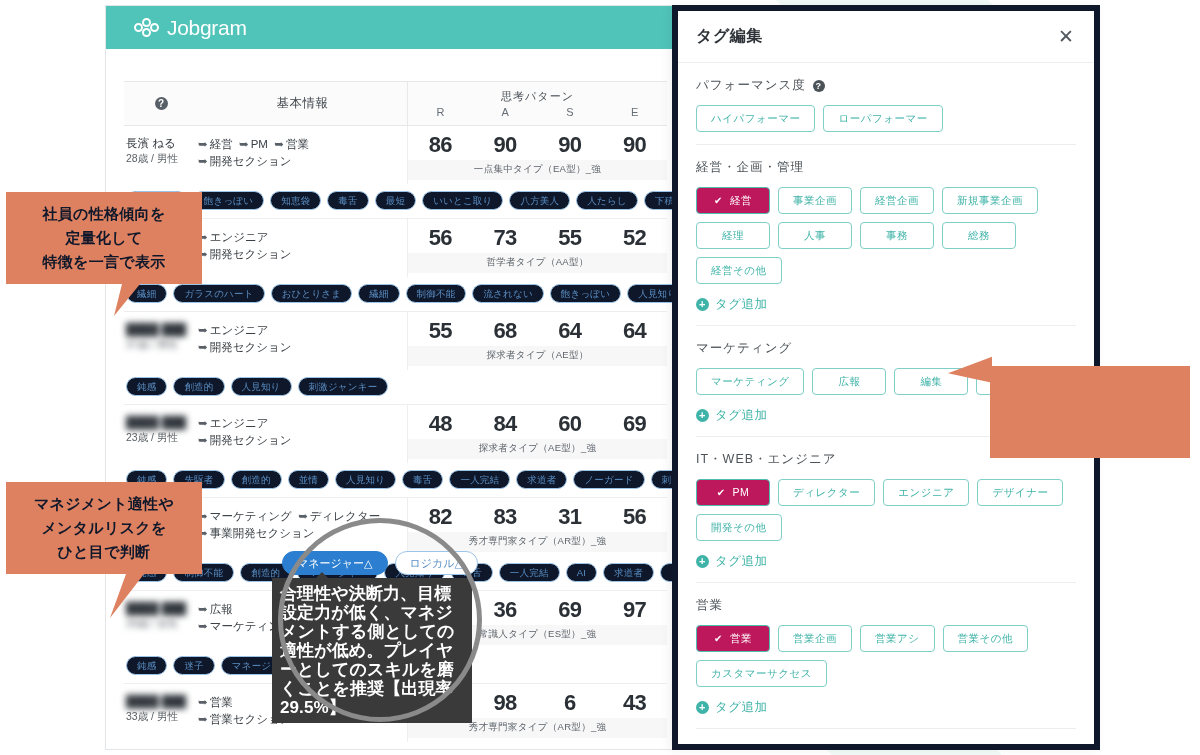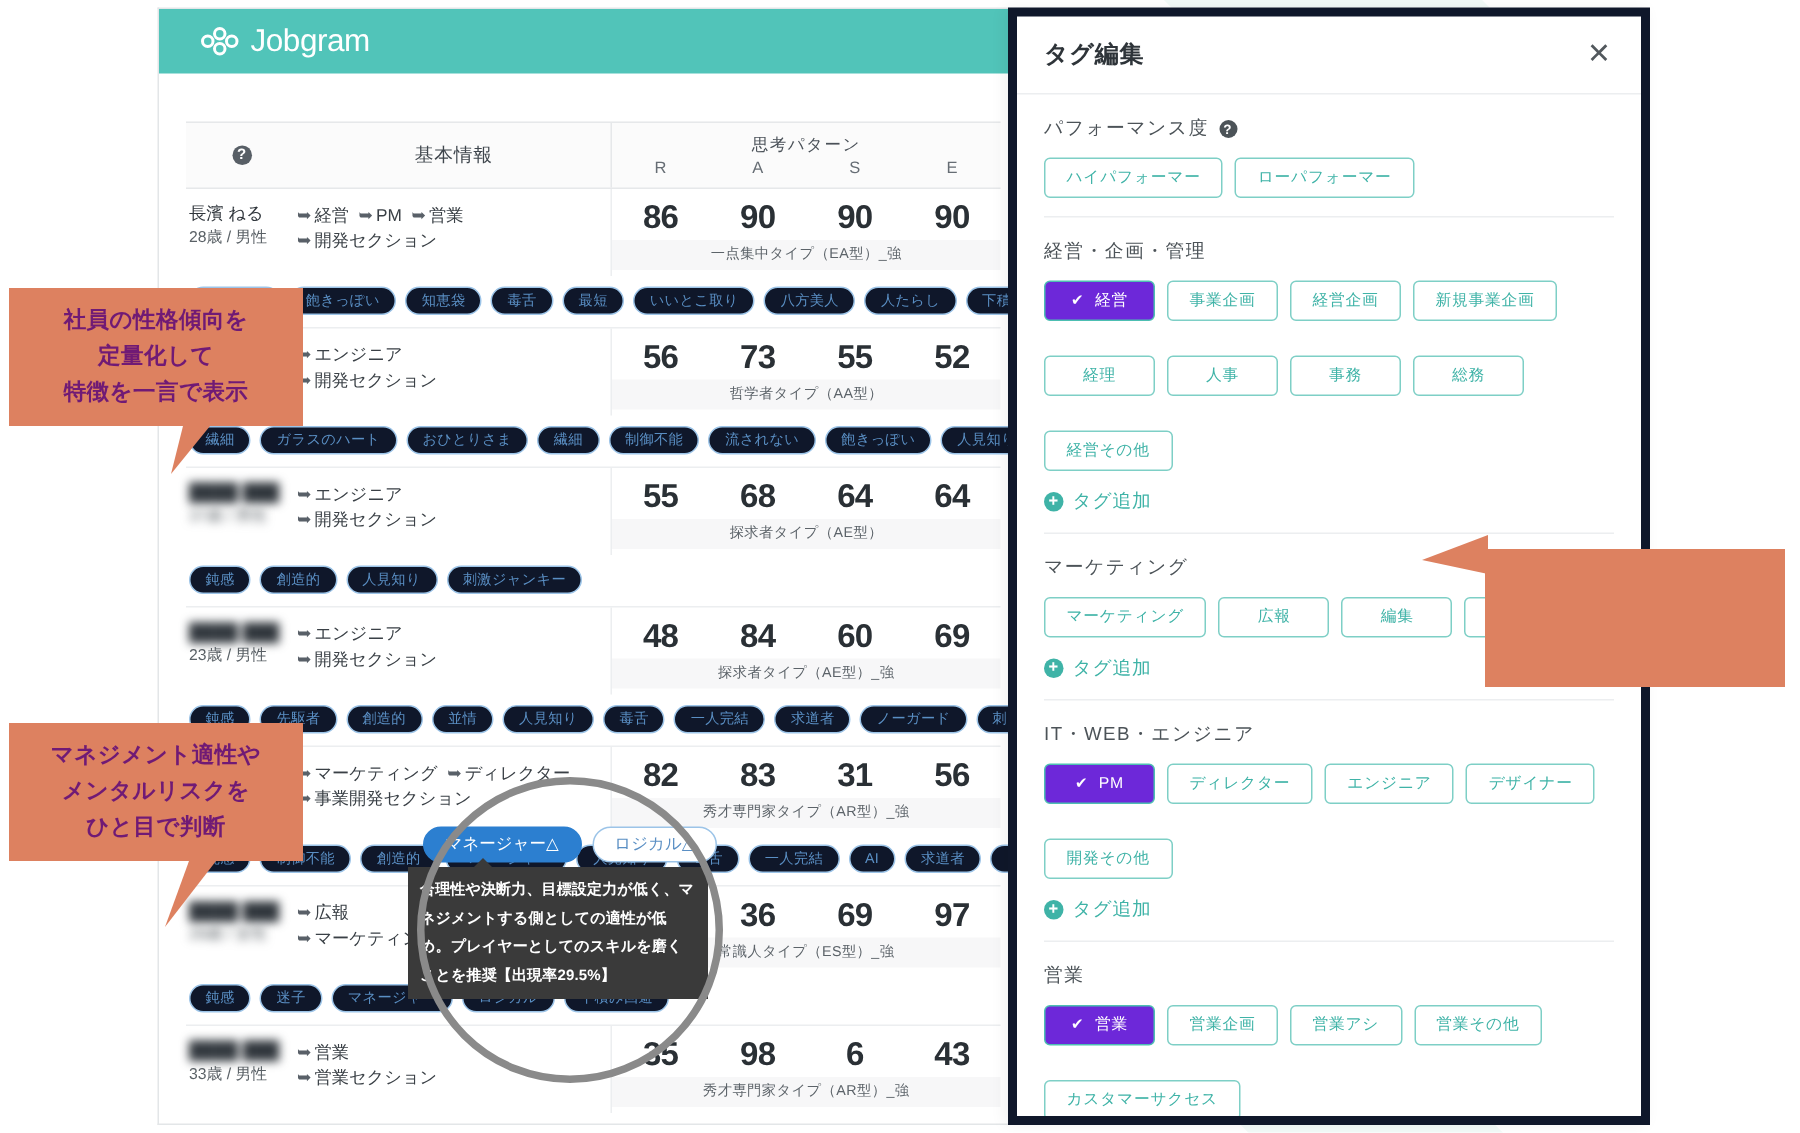--- a/index.html
+++ b/index.html
@@ -110,21 +110,21 @@
     line-height: 12px; letter-spacing: 0.2px;
   }
 
   
   .magnifier {
     position: absolute; left: 278px; top: 518px; width: 204px; height: 204px;
     border-radius: 50%; border: 5px solid #8a8a8a; pointer-events: none;
   }
   .tooltip-dark {
     position: absolute; left: 272px; top: 578px; width: 200px;
-    background: #3a3a3a; color: #fff; font-size: 10px; line-height: 19px;
+    background: #3a3a3a; color: #fff; font-size: 17px; line-height: 19px;
     padding: 6px 8px; font-weight: bold; letter-spacing: 0.1px;
   }
   .tooltip-dark:before {
     content: ""; position: absolute; top: -6px; left: 44px;
     border-left: 6px solid transparent; border-right: 6px solid transparent;
     border-bottom: 6px solid #3a3a3a;
   }
   .mag-pill-row {
     position: absolute; left: 282px; top: 551px; display: flex; gap: 7px;
   }
@@ -152,43 +152,43 @@
   .sp-section { padding: 14px 0 12px 0; border-bottom: 1px solid #eceef0; }
   .sp-section:last-child { border-bottom: none; }
   .sp-sec-title {
     font-size: 12.5px; color: #4c5358; letter-spacing: 1px;
     display: flex; align-items: center; gap: 7px; margin-bottom: 11px;
   }
   .q-dot {
     width: 12px; height: 12px; border-radius: 50%; background: #4c5358;
     color: #fff; font-size: 9px; line-height: 12px; text-align: center; font-weight: bold;
   }
-  .tag-grid { display: flex; flex-wrap: wrap; gap: 23px 8px; align-items: flex-end; }
+  .tag-grid { display: flex; flex-wrap: wrap; gap: 8px 8px; align-items: flex-end; }
   .tagbtn {
     border: 1px solid #7ecfc6; color: #3fb3a7; background: #fff;
     border-radius: 4px; font-size: 10.5px; letter-spacing: 0.5px;
     padding: 6px 14px; min-width: 74px; text-align: center; line-height: 13px;
     cursor: pointer;
   }
   .tagbtn.on {
-    background: #6d28d9; border-color: #4dbfb2; color: #fff;
+    background: #be185d; border-color: #4dbfb2; color: #fff;
   }
   .tagbtn .ck { margin-right: 7px; font-size: 10px; }
   .add-tag {
     margin-top: 12px; display: flex; align-items: center; gap: 6px;
     color: #3fb3a7; font-size: 12.5px; letter-spacing: 0.5px; cursor: pointer;
   }
   .add-circle {
     width: 13px; height: 13px; border-radius: 50%; background: #3fb3a7;
     color: #fff; font-size: 11px; line-height: 12px; text-align: center; font-weight: bold;
   }
 
   
   .callout {
-    position: absolute; background: #dd8160; color: #701a75;
+    position: absolute; background: #dd8160; color: #0f172a;
     text-align: center; font-weight: bold; line-height: 24px;
     font-size: 15px; letter-spacing: 0.3px;
     display: flex; align-items: center; justify-content: center;
     padding: 8px 10px;
   }
   .callout .tail {
     position: absolute; width: 0; height: 0;
   }
   .callout-1 { left: 6px; top: 192px; width: 196px; height: 92px; }
   .callout-1 .tail {

